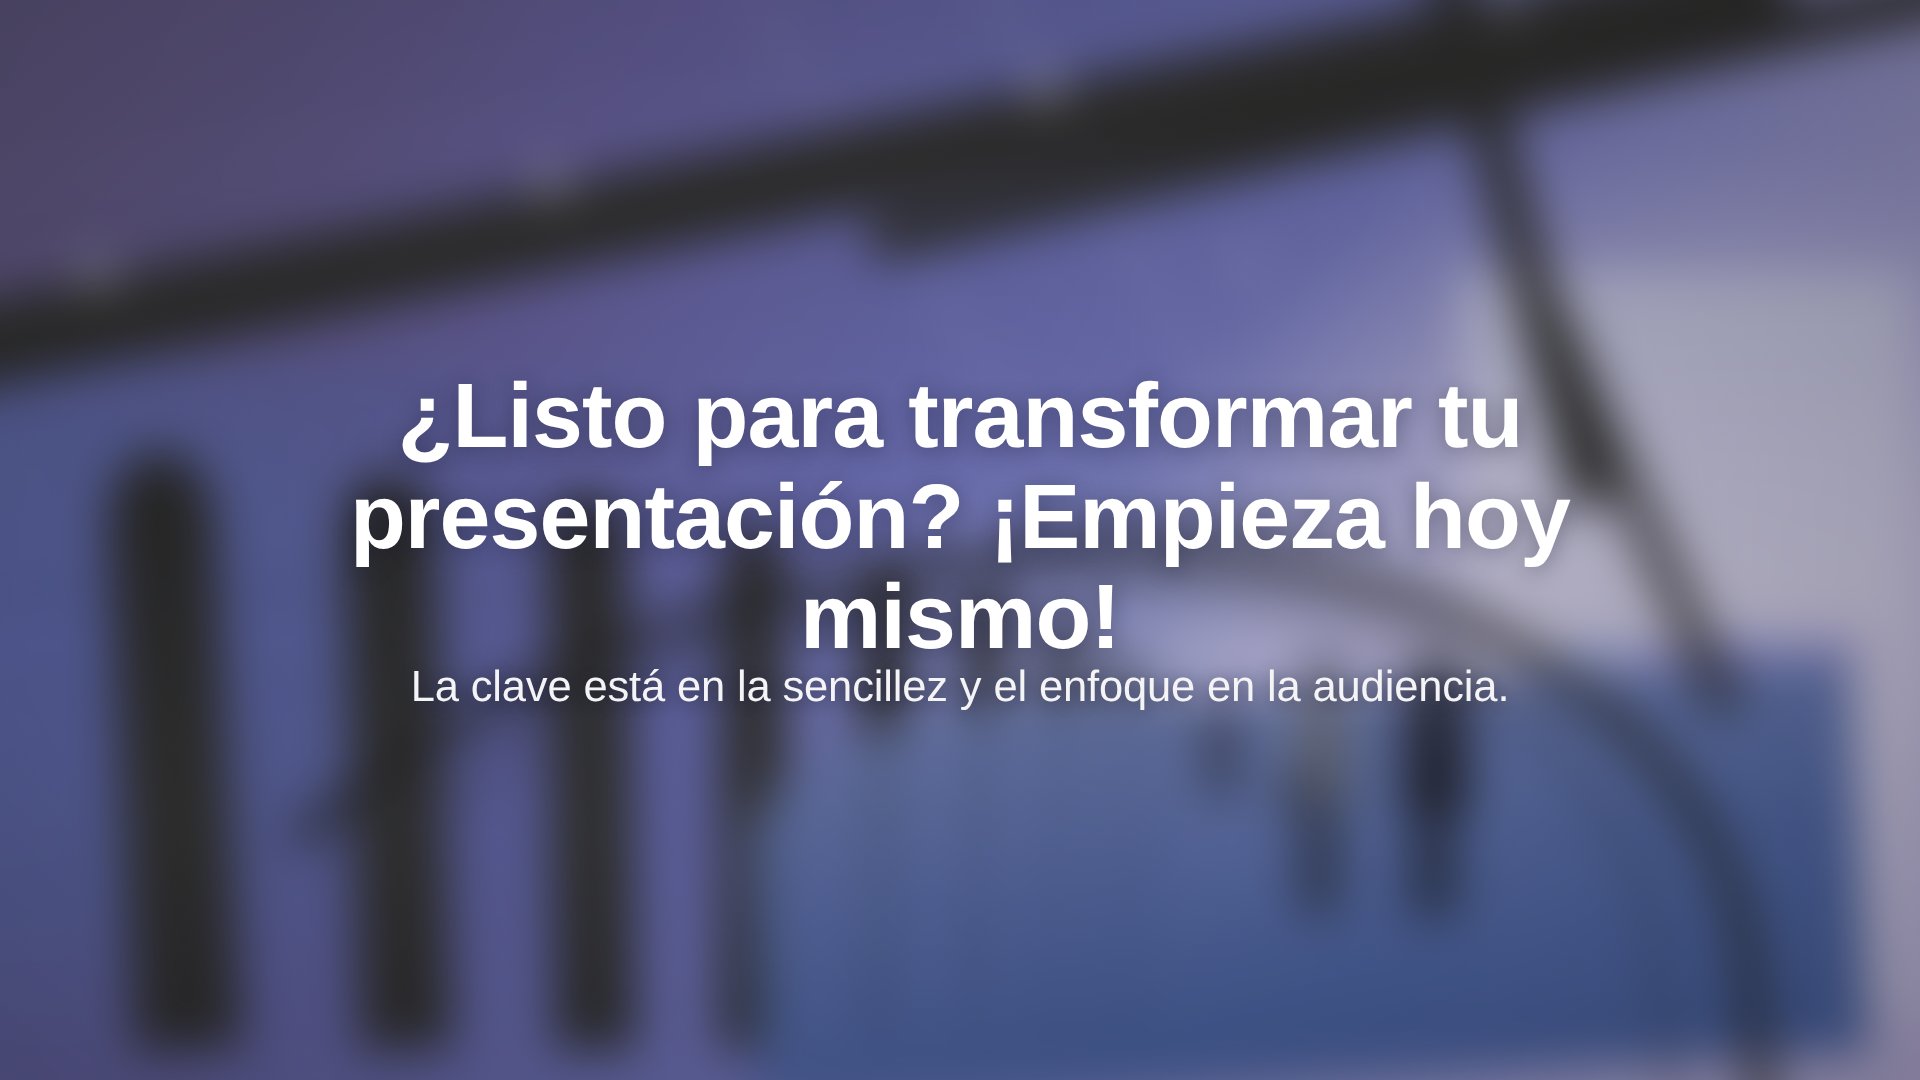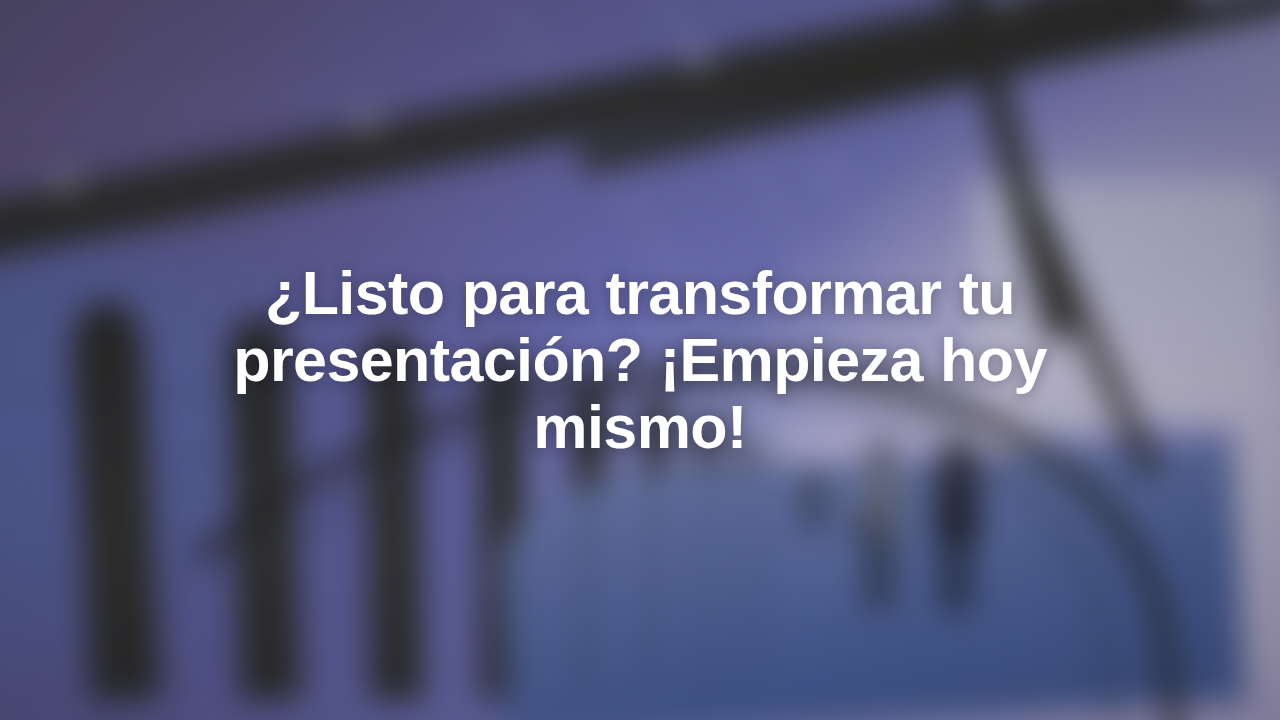--- a/index.html
+++ b/index.html
@@ -342,15 +342,16 @@
     <div class="lamp l2"></div>
     <div class="lamp l3"></div>
     <div class="lamp l4"></div>
     <div class="lamp l5"></div>
   </div>
 
   <div class="tint"></div>
 
   <div class="content">
     <h1 class="title">¿Listo para transformar tu presentación? ¡Empieza hoy mismo!</h1>
+    <p class="subtitle">La clave está en la sencillez y el enfoque en la audiencia.</p>
   </div>
 
 </div>
 
 </body></html>

